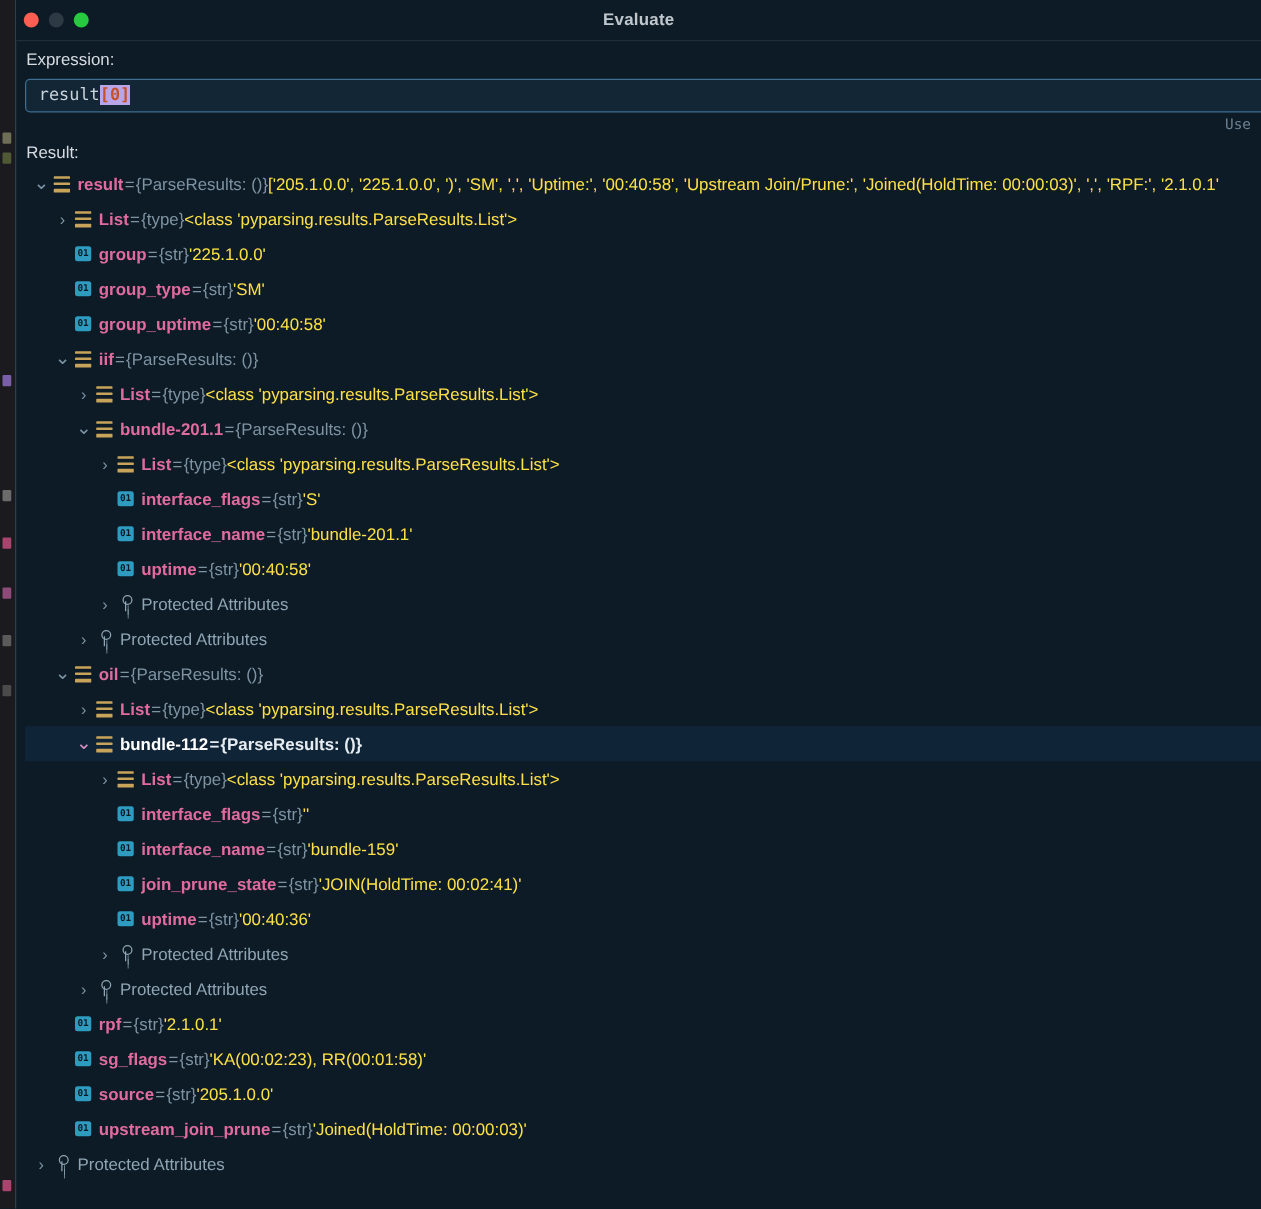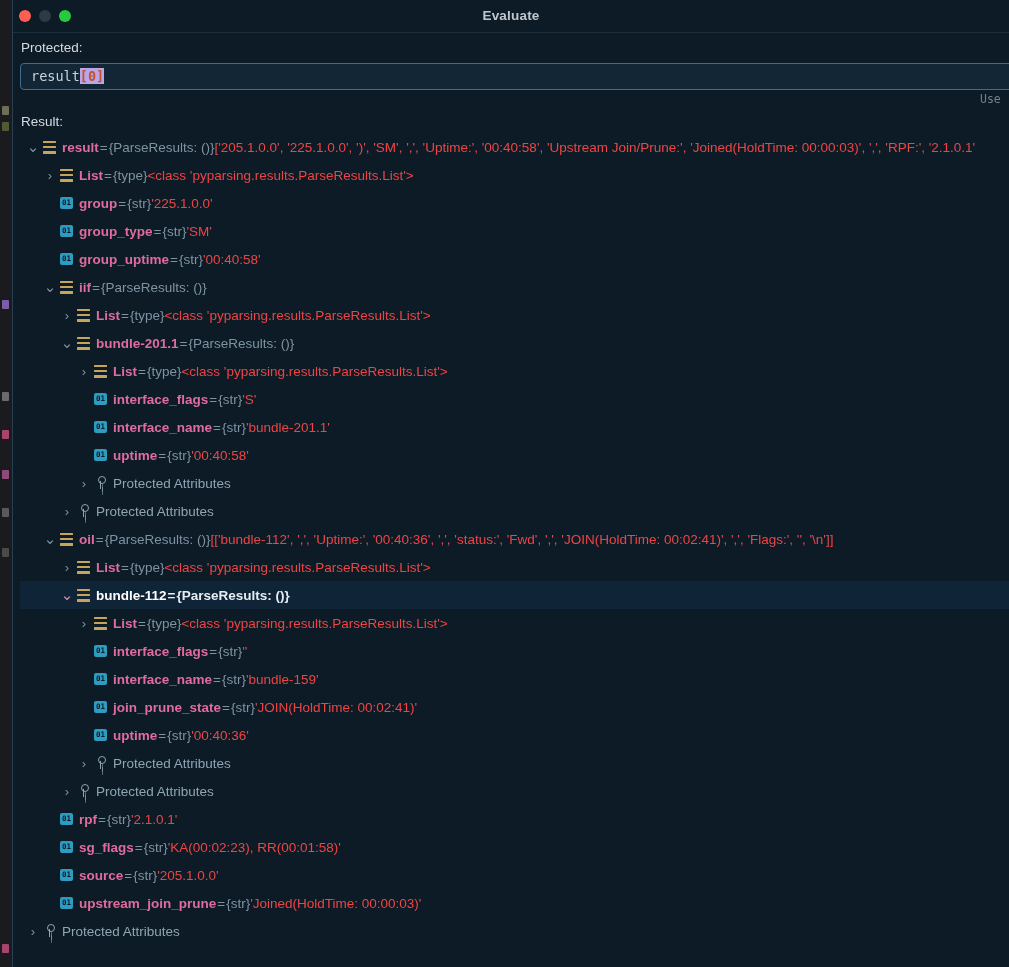--- a/index.html
+++ b/index.html
@@ -150,21 +150,21 @@
   }
   .ic-key::after {
     content: ""; position: absolute; left: 5.7px; top: 5px;
     width: 1.6px; height: 8px; background: #8fa5b3;
     box-shadow: 2px 3px 0 -0.2px #8fa5b3, 2px 6px 0 -0.2px #8fa5b3;
   }
 
   .name { color: #e06c9f; font-weight: bold; }
   .eq { color: #7e93a2; margin: 0 1px; }
   .type { color: #7e93a2; }
-  .val { color: #ef4444; }
+  .val { color: #fde047; }
   .plain { color: #8fa5b3; }
 
   .indent { display: inline-block; flex: 0 0 auto; }
 </style>
 </head>
 <body>
 
 <div id="app">
 
   <div class="backdrop-strip">
@@ -183,21 +183,21 @@
 
     <div class="titlebar">
       <div class="lights">
         <span class="light red"></span>
         <span class="light amber"></span>
         <span class="light green"></span>
       </div>
       <div class="title">Evaluate</div>
     </div>
 
-    <div class="expr-label">Protected:</div>
+    <div class="expr-label">Expression:</div>
 
     <div class="expr-box">
       <div class="expr-text"><span>result</span><span class="sel">[0]</span></div>
     </div>
 
     <div class="expr-hint">Use</div>
 
     <div class="result-label">Result:</div>
 
     <div class="tree" id="tree">
@@ -347,21 +347,20 @@
           <span class="indent" style="width: 23px;"></span>
           <span class="chev" style="font-size: 15px; line-height: 8px;">⌄</span>
           <span class="ic-obj">
             <i style="width:100%"></i>
             <i style="width:100%"></i>
             <i style="width:100%"></i>
           </span>
           <span class="name">oil</span>
           <span class="eq"> = </span>
           <span class="type">{ParseResults: ()} </span>
-          <span class="val">[['bundle-112', ',', 'Uptime:', '00:40:36', ',', 'status:', 'Fwd', ',', 'JOIN(HoldTime: 00:02:41)', ',', 'Flags:', '', '\n']]</span>
         </div>
         <div class="row">
           <span class="indent" style="width: 40px;"></span>
           <span class="chev" style="font-size: 13px;">›</span>
           <span class="ic-obj">
             <i style="width:100%"></i>
             <i style="width:100%"></i>
             <i style="width:100%"></i>
           </span>
           <span class="name">List</span>

